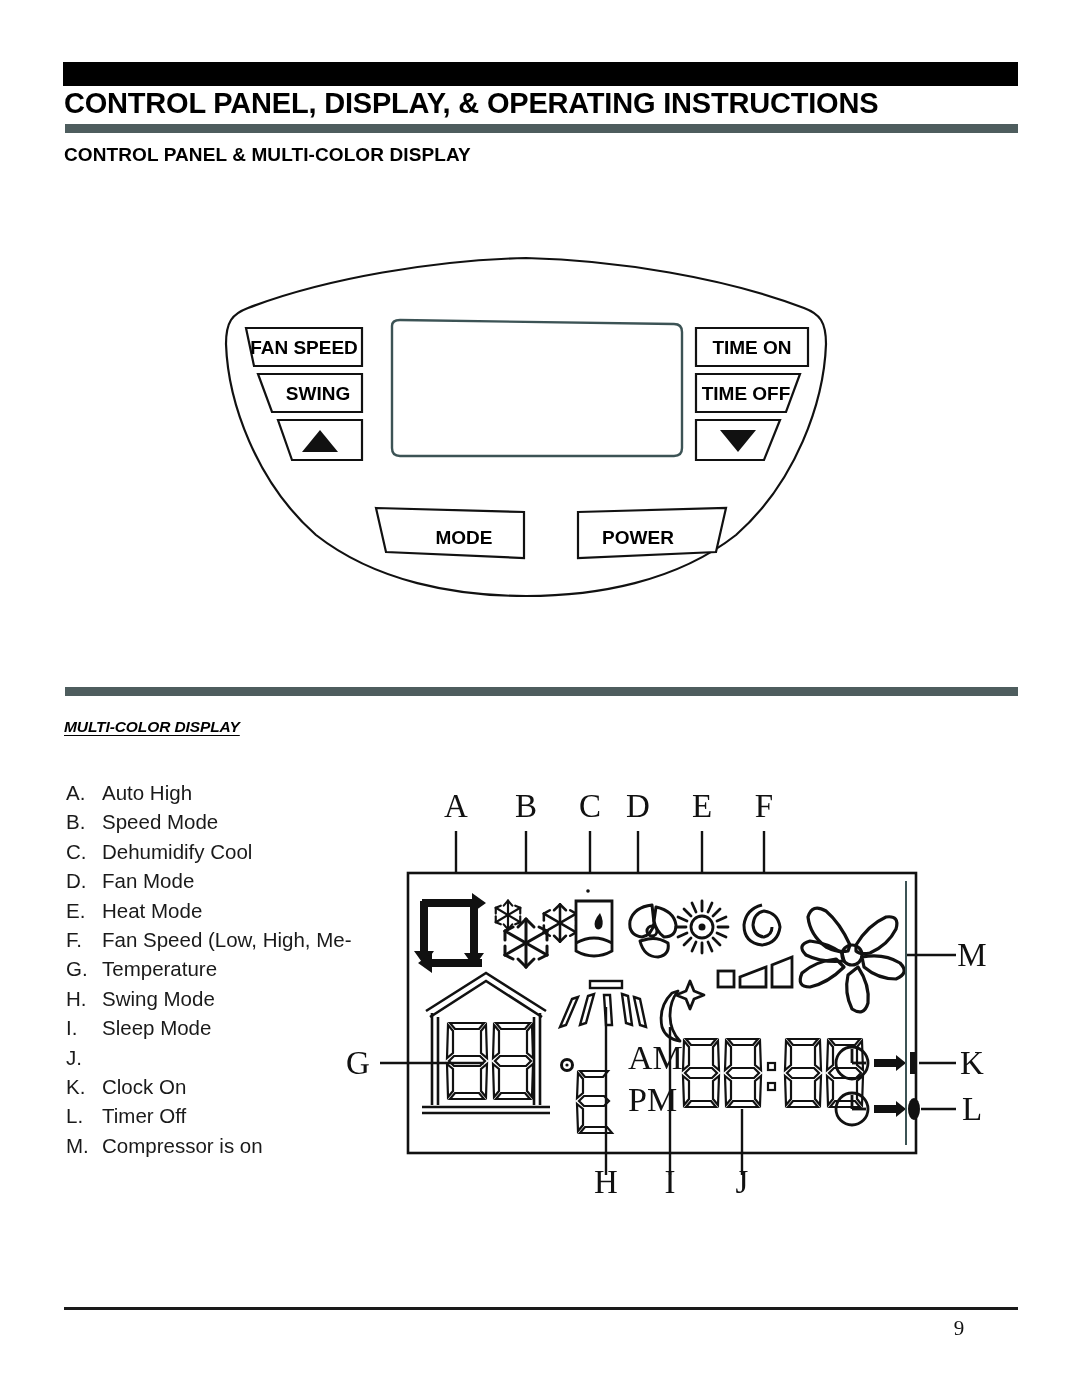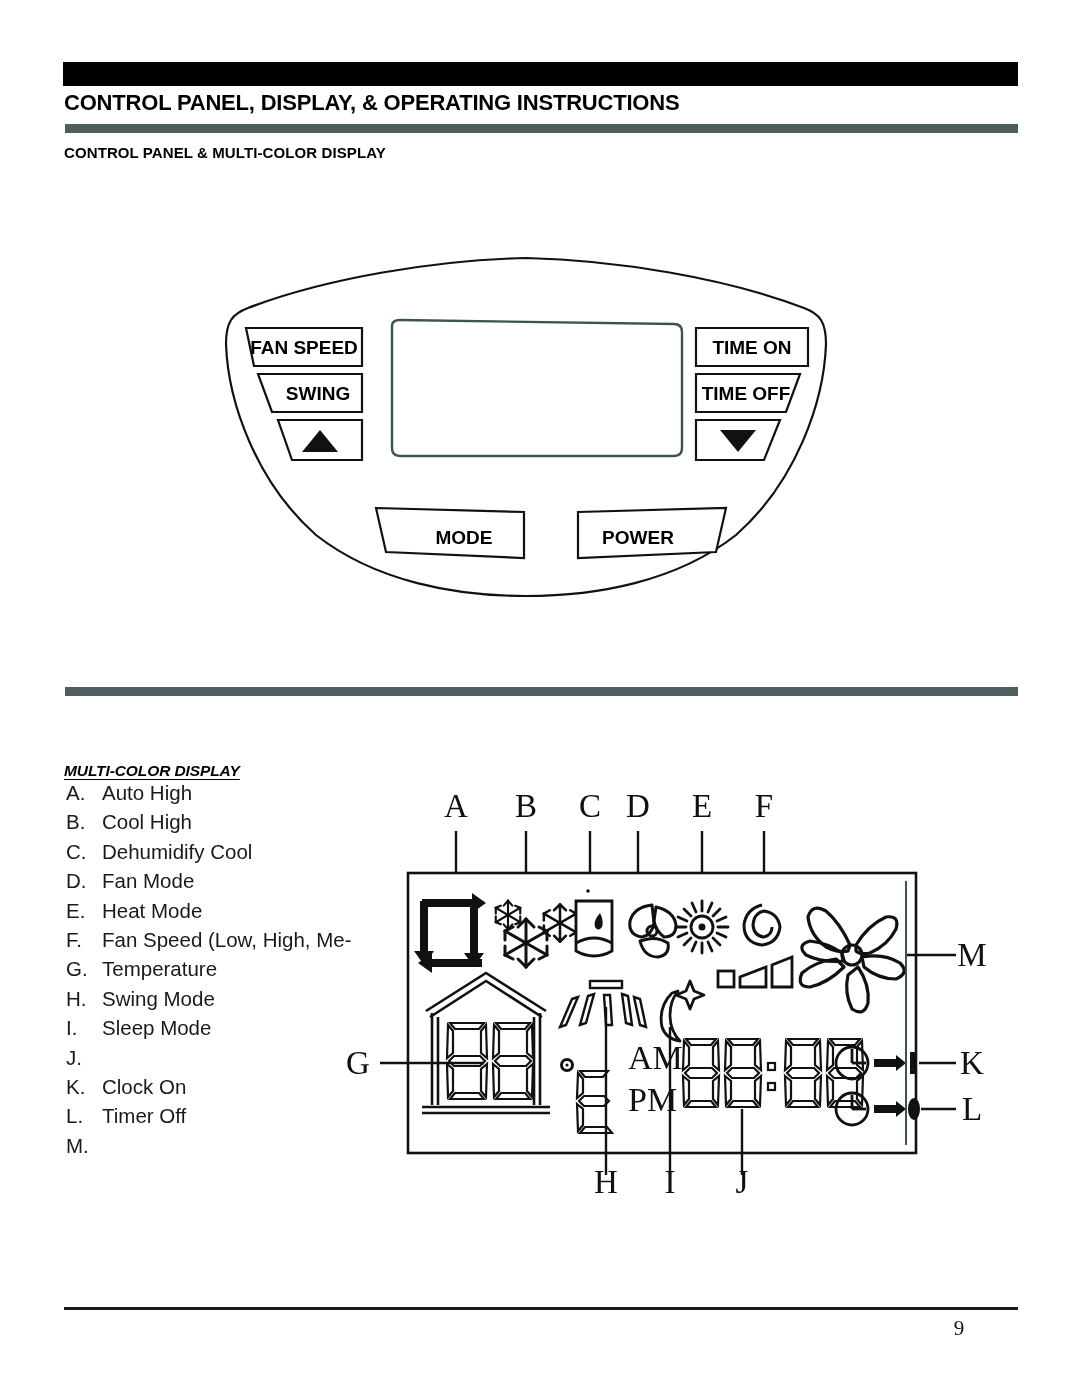--- a/index.html
+++ b/index.html
@@ -23,55 +23,54 @@
     top: 62px;
     width: 955px;
     height: 24px;
     background: #000000;
   }
   .page-title {
     position: absolute;
     left: 64px;
     top: 86px;
     width: 960px;
-    font-size: 22px;
+    font-size: 29px;
     font-weight: bold;
     letter-spacing: -0.2px;
     line-height: 34px;
     white-space: nowrap;
   }
   .rule-gray {
     position: absolute;
     background: #4e5d5e;
   }
   .rule-1 { left: 65px; top: 124px; width: 953px; height: 9px; }
   .rule-2 { left: 65px; top: 687px; width: 953px; height: 9px; }
 
   .section-title {
     position: absolute;
     left: 64px;
     top: 144px;
-    font-size: 15px;
+    font-size: 19px;
     font-weight: bold;
     letter-spacing: 0.1px;
     white-space: nowrap;
   }
 
   .subsection-title {
     position: absolute;
     left: 64px;
     top: 718px;
     font-size: 15.5px;
     font-weight: bold;
     font-style: italic;
     text-decoration: underline;
     text-underline-offset: 3px;
     letter-spacing: -0.1px;
     white-space: nowrap;
-    margin-top: 44px;
   }
 
   
   .panel-wrap {
     position: absolute;
     left: 196px;
     top: 252px;
     width: 660px;
     height: 350px;
   }
@@ -213,21 +212,21 @@
 <div class="rule-gray rule-2"></div>
 <div class="subsection-title">MULTI-COLOR DISPLAY</div>
 
 <div class="legend">
   <div class="legend-row">
     <span class="legend-letter">A.</span>
     <span class="legend-text">Auto High</span>
   </div>
   <div class="legend-row">
     <span class="legend-letter">B.</span>
-    <span class="legend-text">Cool High</span>
+    <span class="legend-text">Speed Mode</span>
   </div>
   <div class="legend-row">
     <span class="legend-letter">C.</span>
     <span class="legend-text">Dehumidify Cool</span>
   </div>
   <div class="legend-row">
     <span class="legend-letter">D.</span>
     <span class="legend-text">Fan Mode</span>
   </div>
   <div class="legend-row">
@@ -256,20 +255,21 @@
   <div class="legend-row">
     <span class="legend-letter">K.</span>
     <span class="legend-text">Clock On</span>
   </div>
   <div class="legend-row">
     <span class="legend-letter">L.</span>
     <span class="legend-text">Timer Off</span>
   </div>
   <div class="legend-row">
     <span class="legend-letter">M.</span>
+    <span class="legend-text">Compressor is on</span>
   </div>
 </div>
 
 <div class="lcd-wrap">
 <svg width="620" height="420" viewBox="0 0 620 420" xmlns="http://www.w3.org/2000/svg">
 
   <text class="cal-letter" x="56" y="42" text-anchor="middle">A</text>
   <text class="cal-letter" x="126" y="42" text-anchor="middle">B</text>
   <text class="cal-letter" x="190" y="42" text-anchor="middle">C</text>
   <text class="cal-letter" x="238" y="42" text-anchor="middle">D</text>

